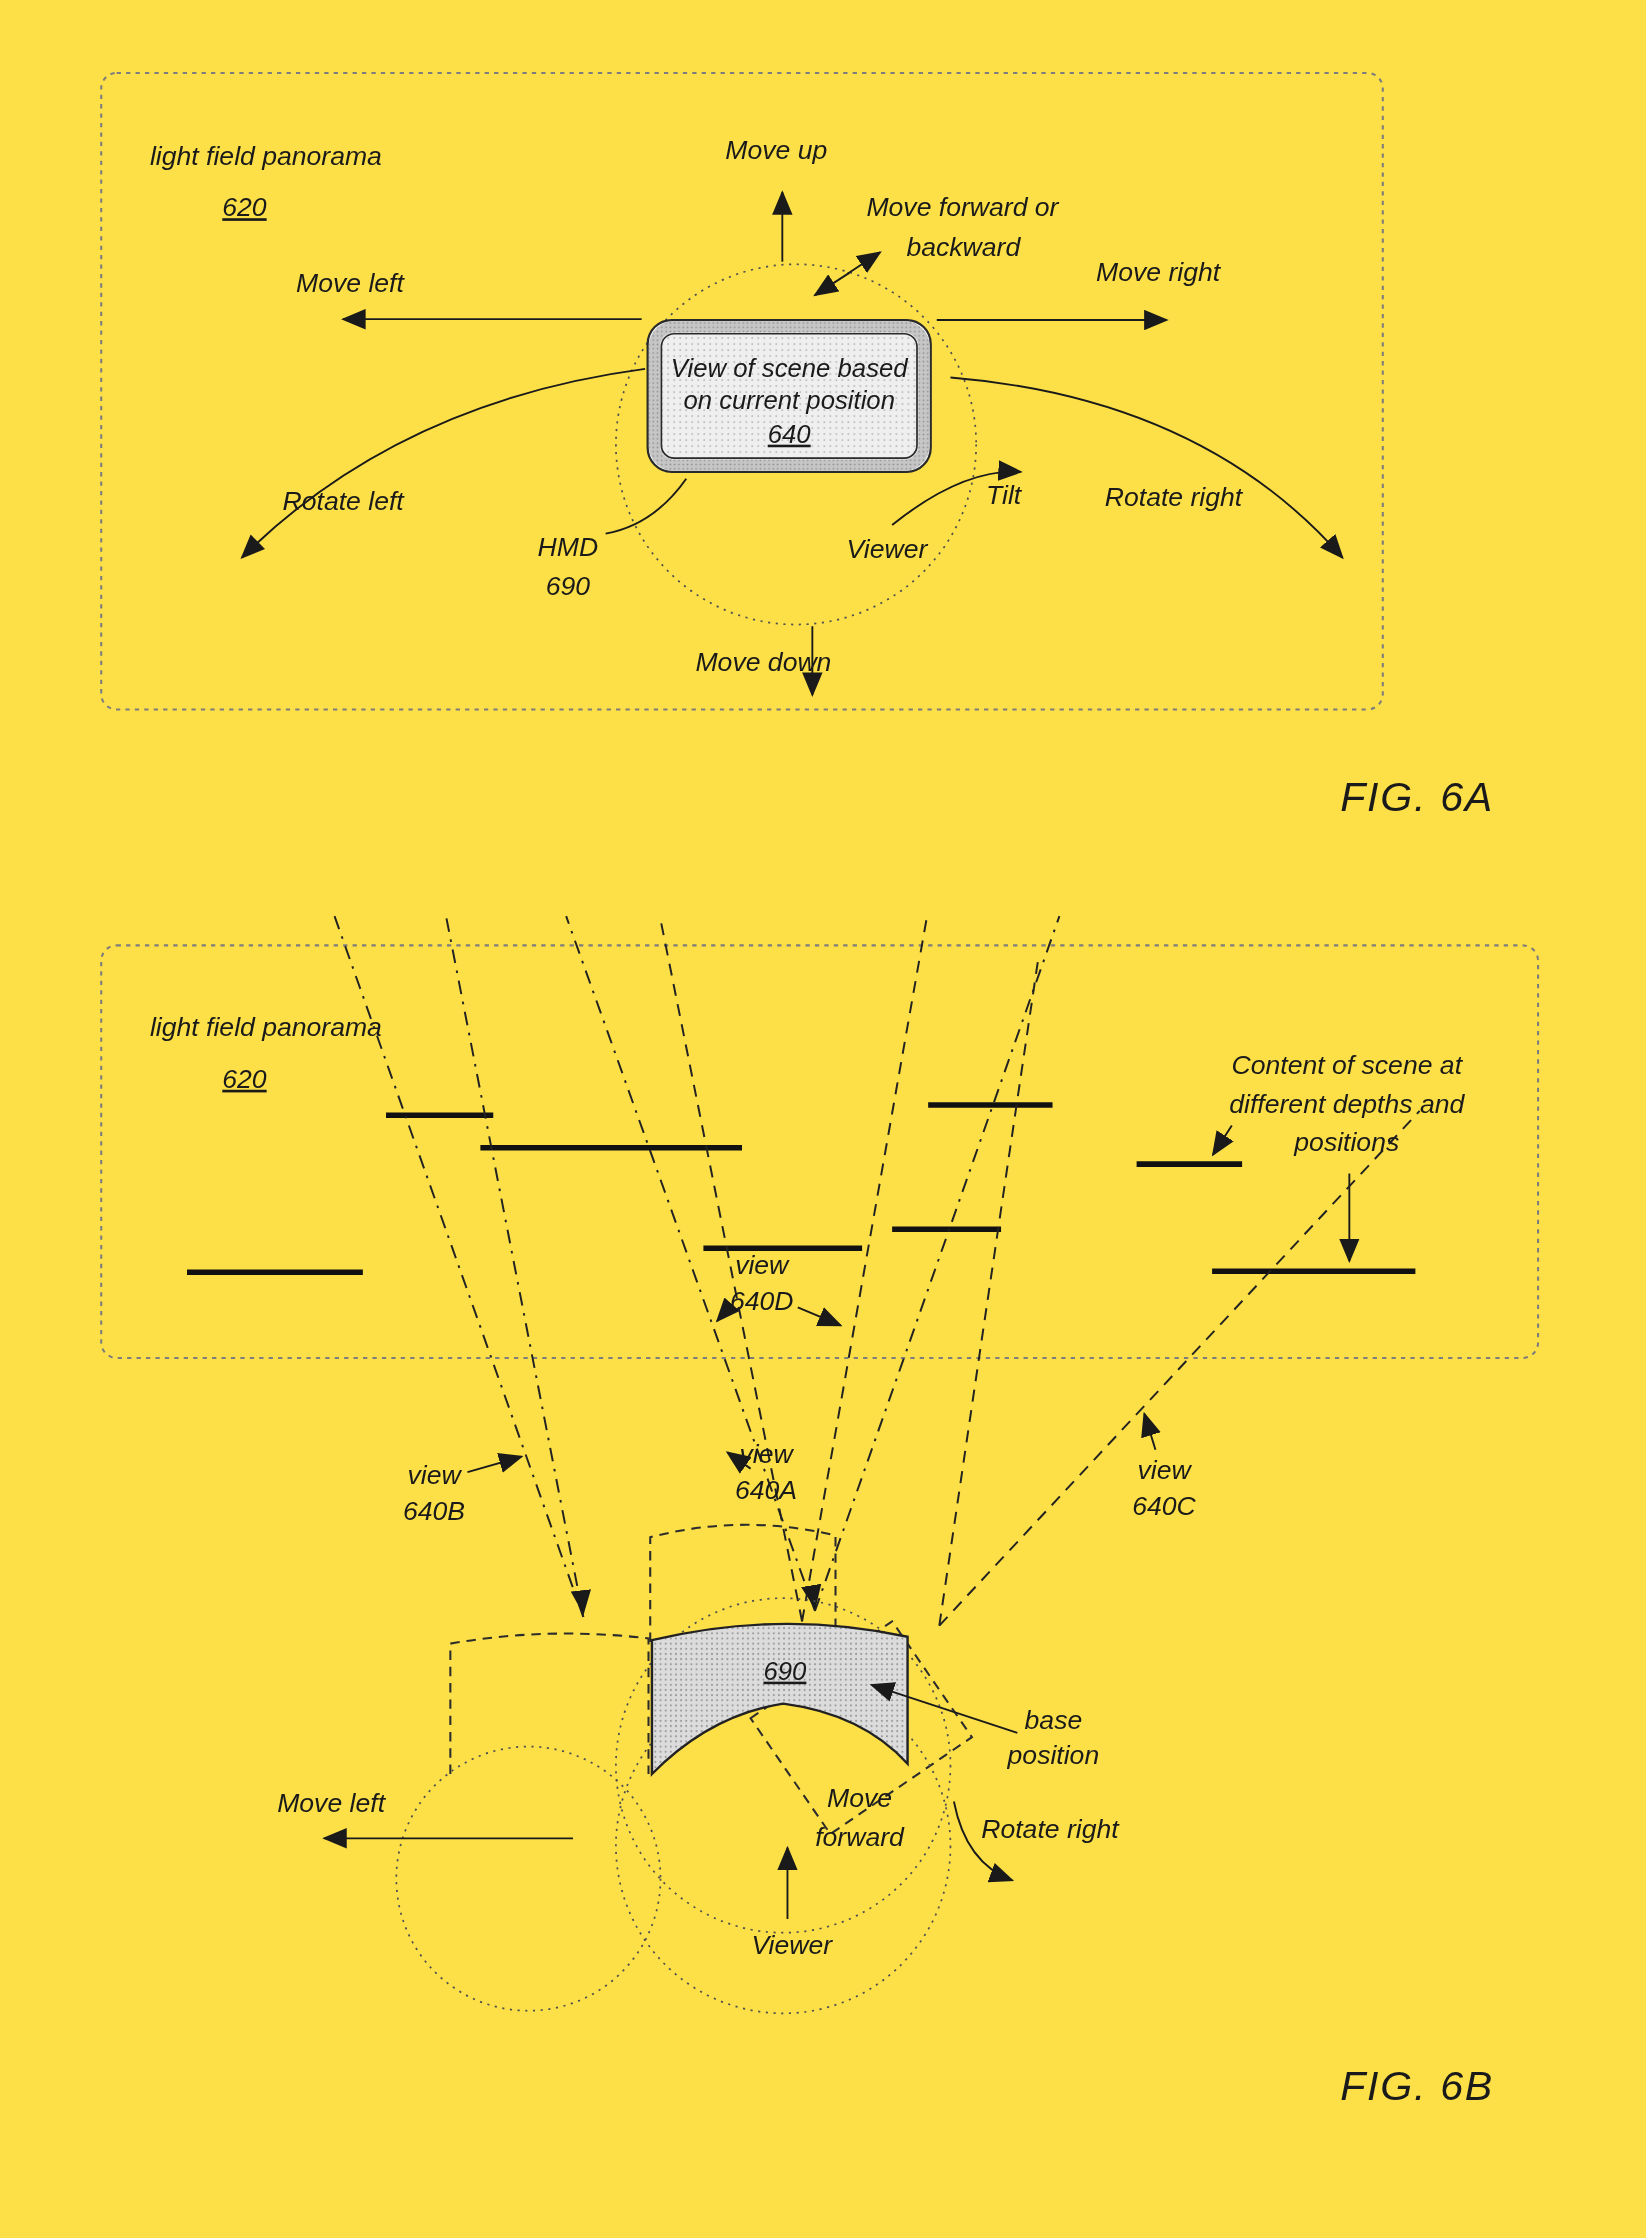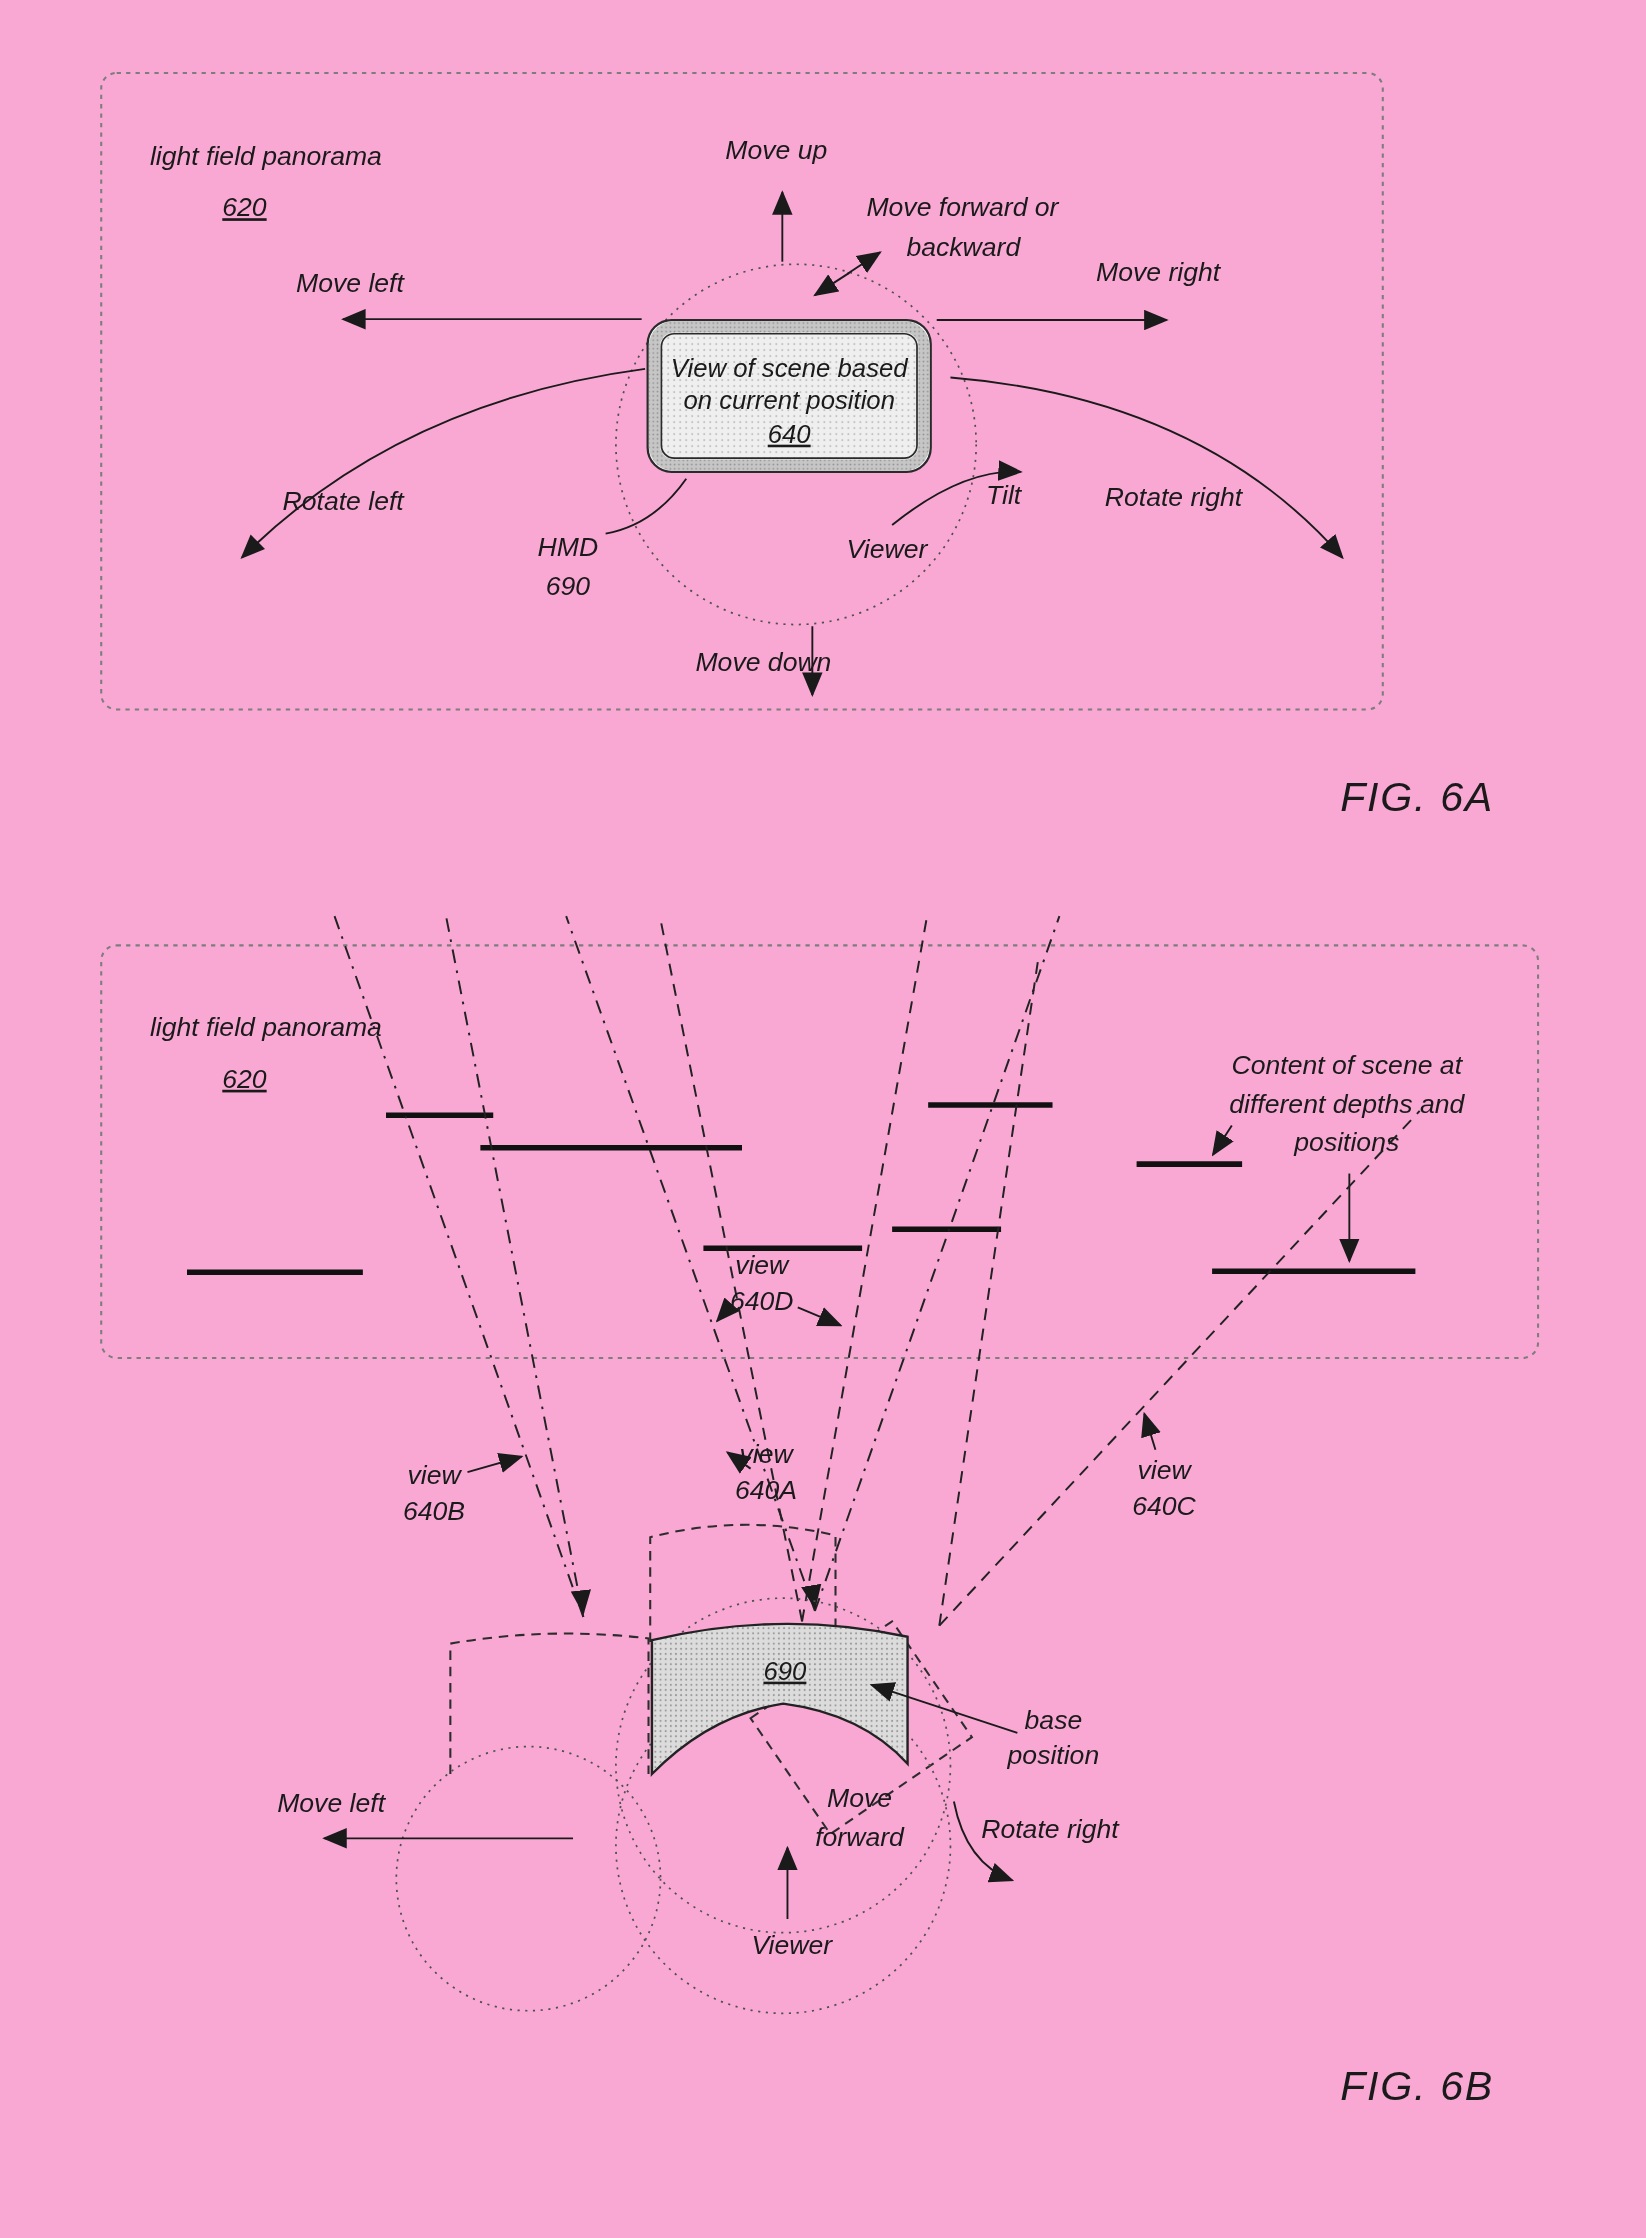--- a/index.html
+++ b/index.html
@@ -1,16 +1,16 @@
 <!DOCTYPE html>
 <html style="font-size:13.7px"><head>
 <meta charset="utf-8">
 <style>
   html,body{margin:0;padding:0;background:#ffffff;}
-  .page{position:relative;width:1647px;height:2239px;background:#f9a8d4;overflow:hidden;}
+  .page{position:relative;width:1647px;height:2239px;background:#fde047;overflow:hidden;}
   svg{position:absolute;left:0;top:0;}
   text{font-family:"Liberation Sans", sans-serif;font-style:italic;fill:#1a1a1a;}
   .lbl{font-size:31px;}
   .lblsm{font-size:30px;}
   .cap{font-size:48px;letter-spacing:2px;}
   .boxline{fill:none;stroke:#7d7d7d;stroke-width:2.4;stroke-dasharray:5 6;}
   .dotcirc{fill:none;stroke:#4f4f4f;stroke-width:2;stroke-dasharray:2.5 6.5;}
   .thinln{stroke:#1a1a1a;stroke-width:2.2;fill:none;}
   .bar{stroke:#111;stroke-width:6.5;}
   .dashdot{fill:none;stroke:#222;stroke-width:2.3;stroke-dasharray:16 9 3 9;}

